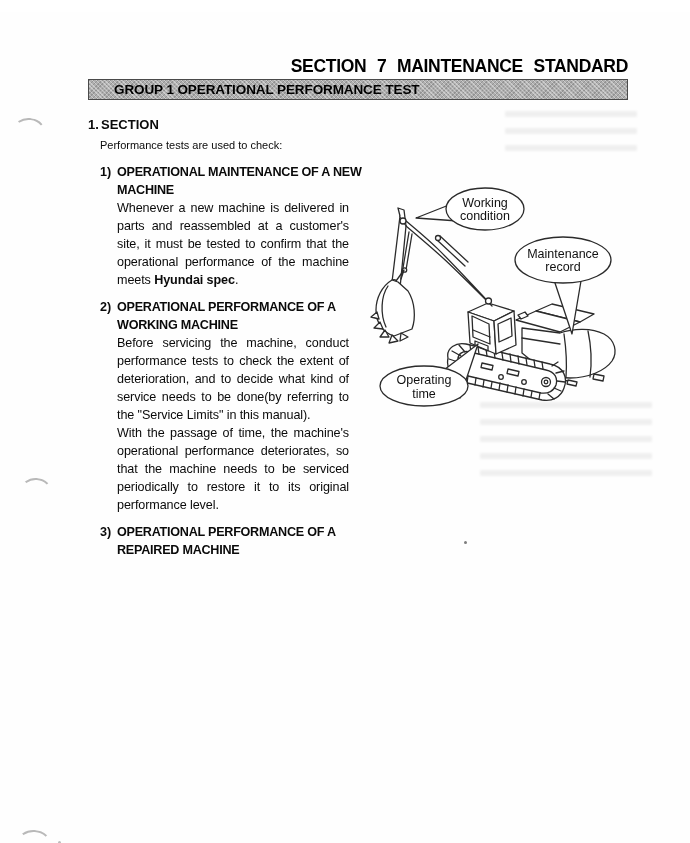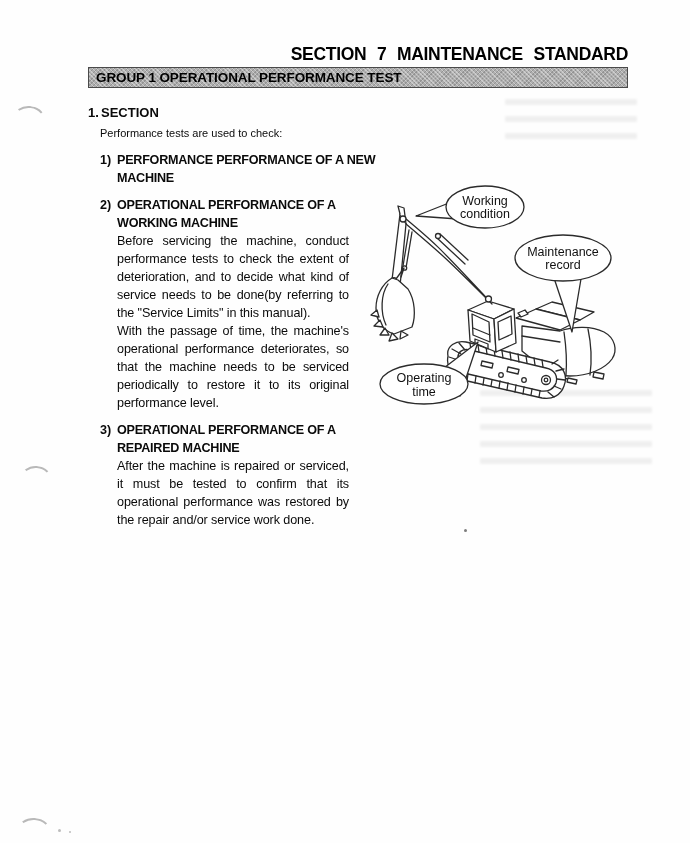--- a/index.html
+++ b/index.html
@@ -1,55 +1,55 @@
 <!DOCTYPE html>
 <html><head>
 <meta charset="utf-8">
 <style>
   html,body{margin:0;padding:0;}
   body{
     width:690px;height:843px;background:#ffffff;
     font-family:"Liberation Sans",sans-serif;color:#0a0a0a;
     position:relative;overflow:hidden;
   }
-  .page{position:absolute;inset:0;background:#fefefe;}
+  .page{position:absolute;inset:0;background:#fefefe;margin-top:12px;}
 
   
   .section-title{
     position:absolute;top:44px;left:88px;width:540px;
     text-align:right;font-size:17.5px;font-weight:bold;
     letter-spacing:-0.3px;word-spacing:6px;color:#000;
   }
   .group-bar{
     position:absolute;top:67px;left:88px;width:540px;height:21px;
     box-sizing:border-box;border:1px solid #4a4a4a;
     background:
       repeating-linear-gradient(45deg, rgba(255,255,255,.38) 0 1px, rgba(0,0,0,0) 1px 3px),
       repeating-linear-gradient(135deg, rgba(50,50,50,.22) 0 1px, rgba(0,0,0,0) 1px 3px),
       #aeaeae;
-    display:flex;align-items:center;padding-left:7px;
+    display:flex;align-items:center;padding-left:25px;
     font-weight:bold;font-size:13.5px;letter-spacing:-0.1px;color:#000;
   }
 
   
   .text-col{position:absolute;left:88px;top:104px;width:263px;}
   .purpose-head{display:flex;font-weight:bold;font-size:13px;line-height:18px;}
   .purpose-head .num{width:13px;flex:none;}
   .intro{margin:2px 0 0 12px;font-size:11px;line-height:18px;}
   .item{display:flex;margin:9px 0 0 12px;}
   .item .num{width:17px;flex:none;font-weight:bold;font-size:12.6px;line-height:18px;}
   .item .content{width:232px;}
   .item-title{
     font-weight:bold;font-size:12.6px;line-height:18px;
     white-space:pre;letter-spacing:-0.25px;
   }
   .item p{margin:0;font-size:12.6px;line-height:18px;text-align:justify;letter-spacing:-0.1px;}
 
   
-  .figure{position:absolute;left:368px;top:170px;width:312px;height:252px;}
+  .figure{position:absolute;left:368px;top:160px;width:312px;height:252px;}
   .figure svg{display:block;}
 
   
   .ghost{
     position:absolute;
     background:repeating-linear-gradient(180deg,#e2e2e2 0 6px, rgba(255,255,255,0) 6px 17px);
     filter:blur(1.3px);opacity:.5;
   }
   .ghost1{left:505px;top:99px;width:132px;height:48px;}
   .ghost2{left:480px;top:390px;width:172px;height:78px;}
@@ -89,41 +89,41 @@
 
     <div class="purpose-head">
       <span class="num">1.</span>
       <span>SECTION</span>
     </div>
     <div class="intro">Performance tests are used to check:</div>
 
     <div class="item">
       <span class="num">1)</span>
       <div class="content">
-        <div class="item-title">PERFORMANCE PERFORMANCE OF A NEW
+        <div class="item-title">OPERATIONAL MAINTENANCE OF A NEW
 MACHINE</div>
+        <p><span>Whenever a new machine is delivered in parts and reassembled at a customer's site, it must be tested to confirm that the operational performance of the machine meets </span><b>Hyundai spec</b><span>.</span></p>
       </div>
     </div>
 
     <div class="item">
       <span class="num">2)</span>
       <div class="content">
         <div class="item-title">OPERATIONAL PERFORMANCE OF A
 WORKING MACHINE</div>
         <p>Before servicing the machine, conduct performance tests to check the extent of deterioration, and to decide what kind of service needs to be done(by referring to the "Service Limits" in this manual).</p>
         <p>With the passage of time, the machine's operational performance deteriorates, so that the machine needs to be serviced periodically to restore it to its original performance level.</p>
       </div>
     </div>
 
     <div class="item">
       <span class="num">3)</span>
       <div class="content">
         <div class="item-title">OPERATIONAL PERFORMANCE OF A
 REPAIRED MACHINE</div>
-        <p>After the machine is repaired or serviced, it must be tested to confirm that its operational performance was restored by the repair and/or service work done.</p>
       </div>
     </div>
 
   </div>
 
   <div class="figure">
     <svg viewBox="0 0 312 252" width="312" height="252" xmlns="http://www.w3.org/2000/svg">
       <g stroke="#2b2b2b" stroke-width="1.3" fill="none" stroke-linejoin="round" stroke-linecap="round">
 
         <g>

